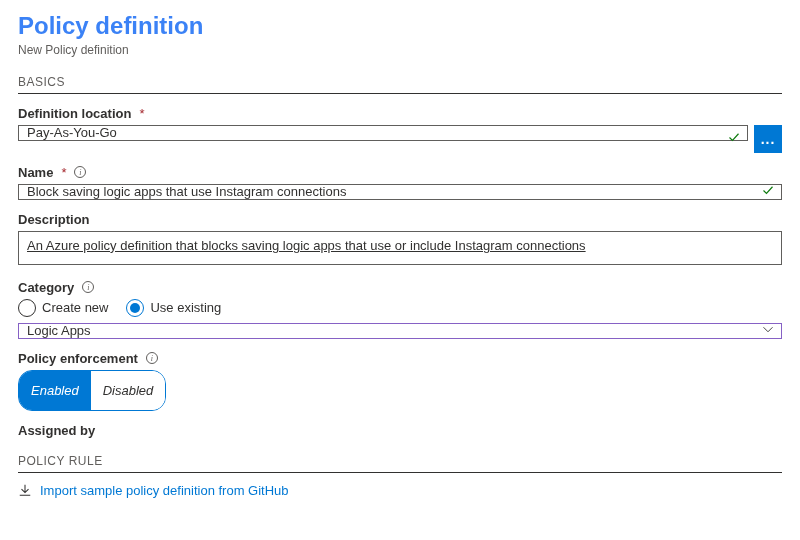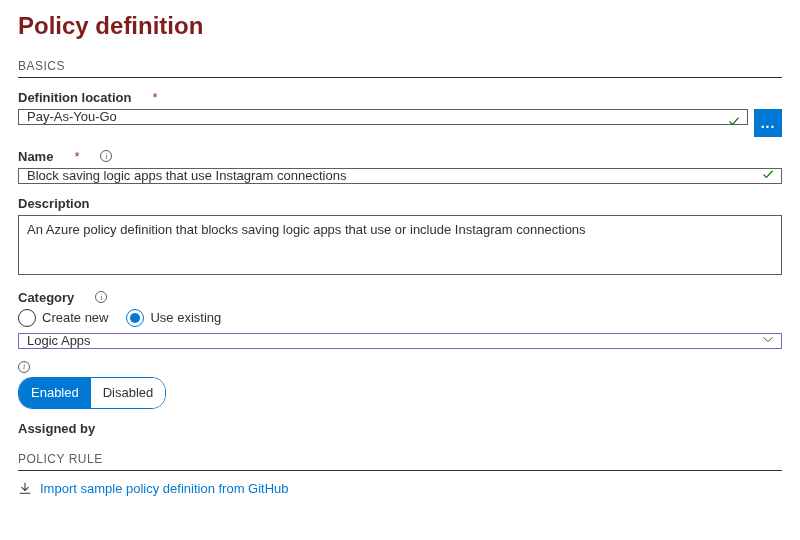--- a/index.html
+++ b/index.html
@@ -7,21 +7,21 @@
       font-family: "Segoe UI", -apple-system, BlinkMacSystemFont, sans-serif;
       font-size: 13px;
       color: #323130;
       background: #fff;
       padding: 12px 18px;
       width: 800px;
     }
     .page-title {
       font-size: 24px;
       font-weight: 600;
-      color: #7f1d1d;
+      color: #3b82f6;
       line-height: 1.2;
     }
     .subtitle {
       font-size: 12px;
       color: #605e5c;
       margin-top: 2px;
     }
     .section-header {
       font-size: 12px;
       color: #605e5c;
@@ -32,21 +32,21 @@
     }
     .field {
       margin-top: 12px;
     }
     .field-label {
       font-size: 13px;
       font-weight: 600;
       color: #323130;
       display: flex;
       align-items: center;
-      gap: 21px;
+      gap: 8px;
       margin-bottom: 4px;
     }
     .required {
       color: #a4262c;
       font-weight: 400;
     }
     .info-icon {
       display: inline-flex;
       align-items: center;
       justify-content: center;
@@ -70,23 +70,24 @@
       width: 100%;
       border: 1px solid #605e5c;
       padding: 5px 8px;
       font-size: 13px;
       font-family: inherit;
       color: #323130;
       background: #fff;
       height: 16px;
     }
     .textarea {
-      height: 60px;
+      height: 34px;
       resize: none;
       padding-top: 6px;
+      text-decoration: underline;
     }
     .input-valid {
       position: relative;
       flex: 1;
     }
     .input-valid .checkmark {
       position: absolute;
       right: 8px;
       top: 50%;
       transform: translateY(-50%);
@@ -156,21 +157,22 @@
       right: 8px;
       top: 50%;
       transform: translateY(-50%);
       pointer-events: none;
     }
     .toggle-pill {
       display: inline-flex;
       border: 1px solid #0078d4;
       border-radius: 14px;
       overflow: hidden;
-      height: 32px;
+      height: 41px;
+      font-style: italic;
     }
     .toggle-seg {
       padding: 2px 12px;
       font-size: 13px;
       display: flex;
       align-items: center;
       cursor: pointer;
       background: #fff;
       color: #323130;
     }
@@ -189,20 +191,21 @@
     }
     .import-link .download-icon svg { display: block; }
   </style>
 </head>
 <body>
 
 
 
 <div>
   <h1 class="page-title">Policy definition</h1>
+  <div class="subtitle">New Policy definition</div>
 </div>
 
 <div class="section-header">BASICS</div>
 
 
 <div class="field">
   <div class="field-label">
     <span>Definition location</span>
     <span class="required">*</span>
   </div>
@@ -270,20 +273,21 @@
       <svg width="12" height="12" viewBox="0 0 16 16">
           <path d="M2 5 L8 11 L14 5" stroke="#323130" stroke-width="1.2" fill="none"></path>
         </svg>
     </span>
   </div>
 </div>
 
 
 <div class="field">
   <div class="field-label">
+    <span>Policy enforcement</span>
     <span class="info-icon">i</span>
   </div>
   <div class="toggle-pill">
     <div class="toggle-seg active">Enabled</div>
     <div class="toggle-seg">Disabled</div>
   </div>
 </div>
 
 
 <div class="field">

